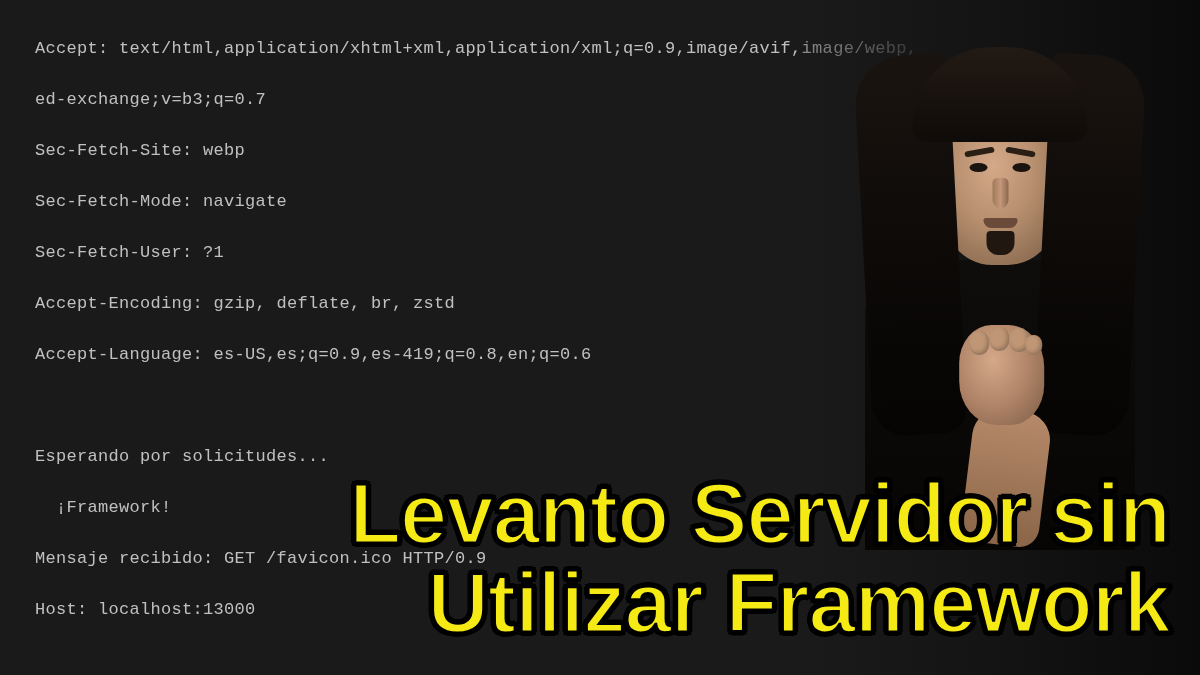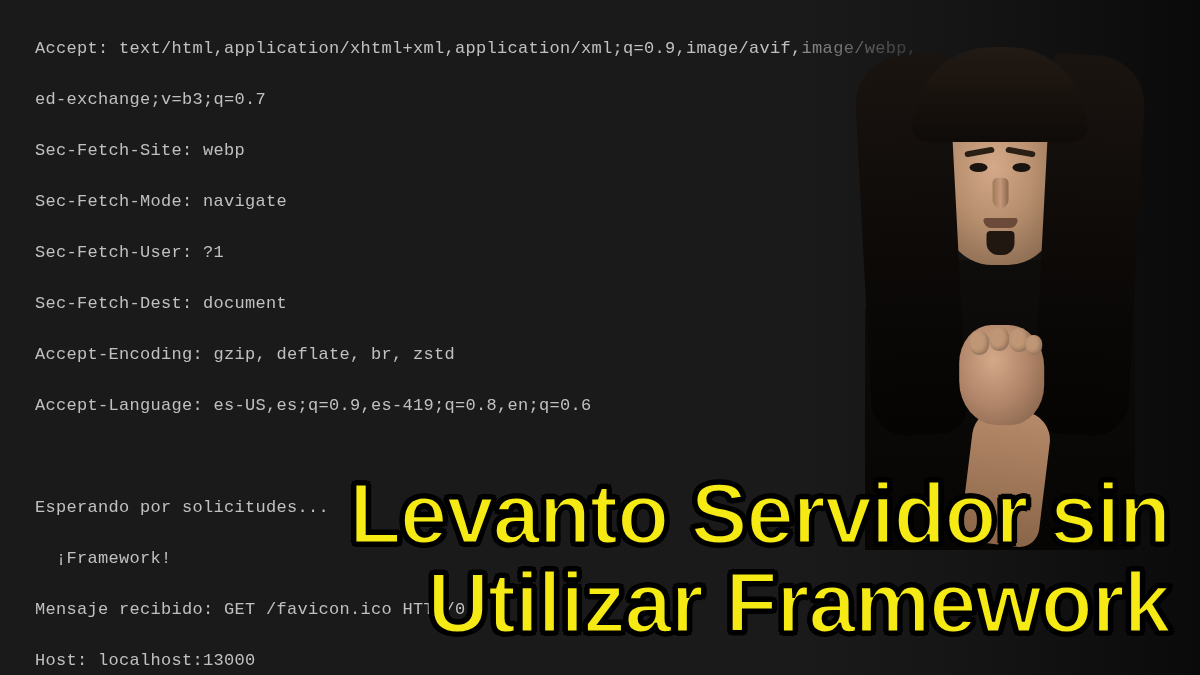--- a/index.html
+++ b/index.html
@@ -255,21 +255,20 @@
 <body>
 
 <div class="terminal-bg"></div>
 
 <div class="terminal-text">
 <span class="terminal-line">Accept: text/html,application/xhtml+xml,application/xml;q=0.9,image/avif,image/webp,</span>
 <span class="terminal-line">ed-exchange;v=b3;q=0.7</span>
 <span class="terminal-line">Sec-Fetch-Site: webp</span>
 <span class="terminal-line">Sec-Fetch-Mode: navigate</span>
 <span class="terminal-line">Sec-Fetch-User: ?1</span>
-<span class="terminal-line">Sec-Fetch-Dest: document</span>
 <span class="terminal-line">Accept-Encoding: gzip, deflate, br, zstd</span>
 <span class="terminal-line">Accept-Language: es-US,es;q=0.9,es-419;q=0.8,en;q=0.6</span>
 <span class="terminal-line"></span>
 <span class="terminal-line"></span>
 <span class="terminal-line">Esperando por solicitudes...</span>
 <span class="terminal-line">  ¡Framework!</span>
 <span class="terminal-line">Mensaje recibido: GET /favicon.ico HTTP/0.9</span>
 <span class="terminal-line">Host: localhost:13000</span>
 
 

